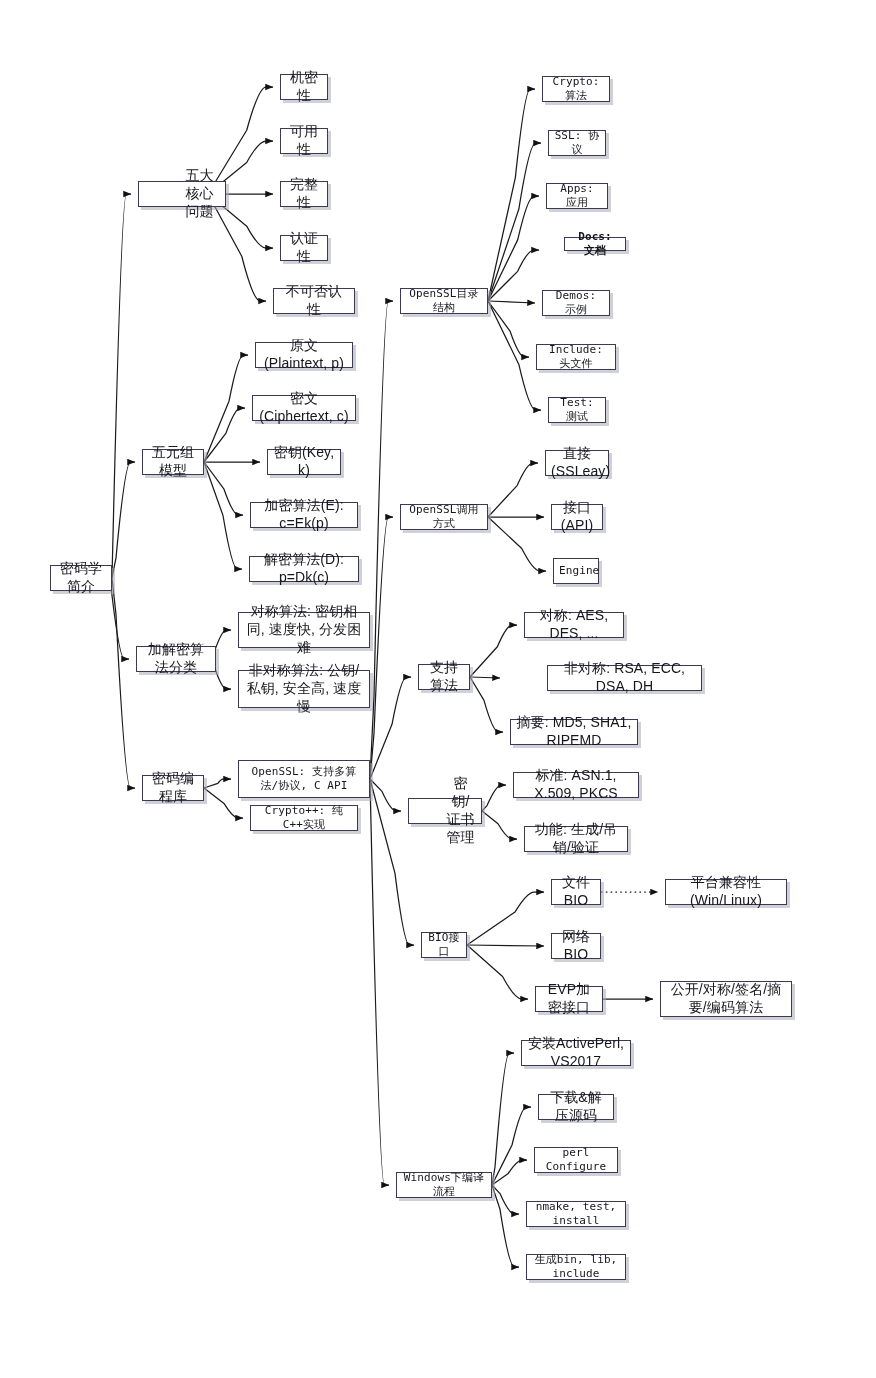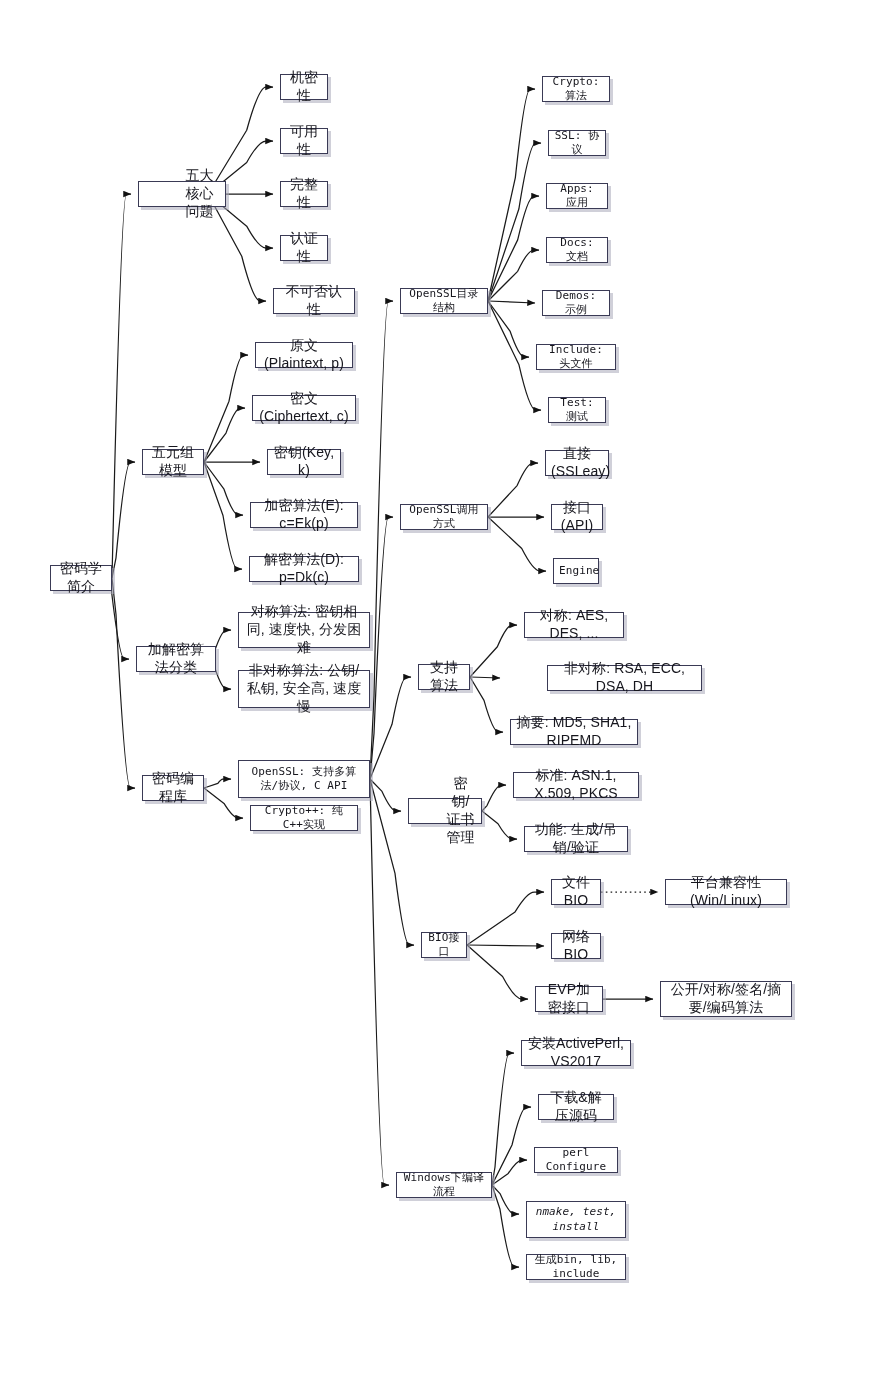--- a/index.html
+++ b/index.html
@@ -177,21 +177,21 @@
       </div>
       <div class="node mono" style="left: 542px; top: 76px; width: 68px; height: 26px;">
         <span>Crypto: 算法</span>
       </div>
       <div class="node mono" style="left: 548px; top: 130px; width: 58px; height: 26px;">
         <span>SSL: 协议</span>
       </div>
       <div class="node mono" style="left: 546px; top: 183px; width: 62px; height: 26px;">
         <span>Apps: 应用</span>
       </div>
-      <div class="node mono" style="left: 546px; top: 237px; width: 62px; height: 26px;">
+      <div class="node mono" style="left: 564px; top: 237px; width: 62px; height: 14px; font-weight: bold;">
         <span>Docs: 文档</span>
       </div>
       <div class="node mono" style="left: 542px; top: 290px; width: 68px; height: 26px;">
         <span>Demos: 示例</span>
       </div>
       <div class="node mono" style="left: 536px; top: 344px; width: 80px; height: 26px;">
         <span>Include: 头文件</span>
       </div>
       <div class="node mono" style="left: 548px; top: 397px; width: 58px; height: 26px;">
         <span>Test: 测试</span>
@@ -252,20 +252,20 @@
       </div>
       <div class="node" style="left: 521px; top: 1040px; width: 110px; height: 26px;">
         <span>安装ActivePerl, VS2017</span>
       </div>
       <div class="node" style="left: 538px; top: 1094px; width: 76px; height: 26px;">
         <span>下载&amp;解压源码</span>
       </div>
       <div class="node mono" style="left: 534px; top: 1147px; width: 84px; height: 26px;">
         <span>perl Configure</span>
       </div>
-      <div class="node mono" style="left: 526px; top: 1201px; width: 100px; height: 37px; font-style: italic;">
+      <div class="node mono" style="left: 526px; top: 1201px; width: 100px; height: 26px;">
         <span>nmake, test, install</span>
       </div>
       <div class="node mono" style="left: 526px; top: 1254px; width: 100px; height: 26px;">
         <span>生成bin, lib, include</span>
       </div>
     </div>
 </div>
 
 </body></html>

